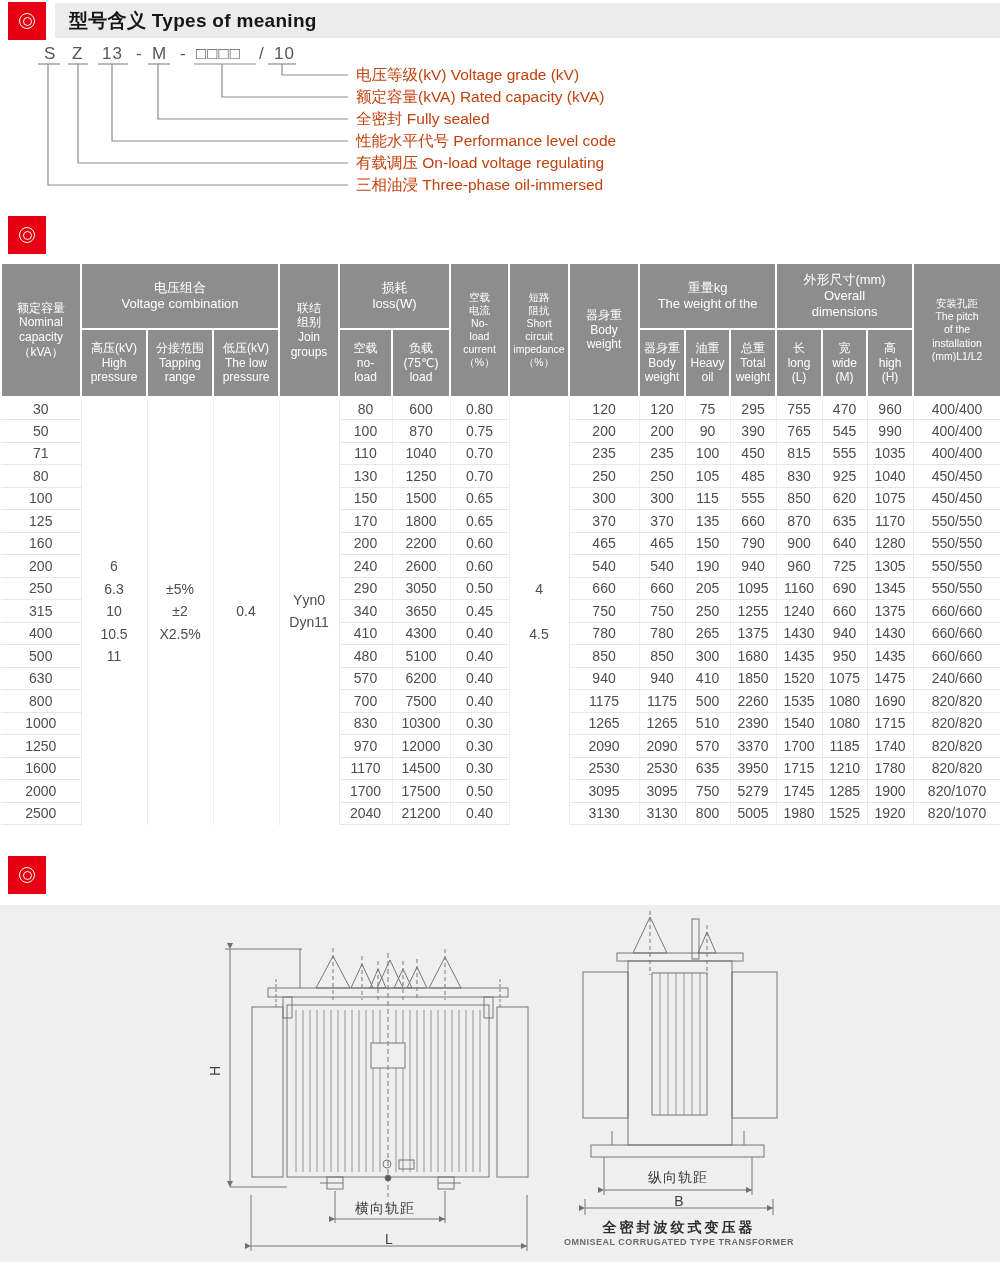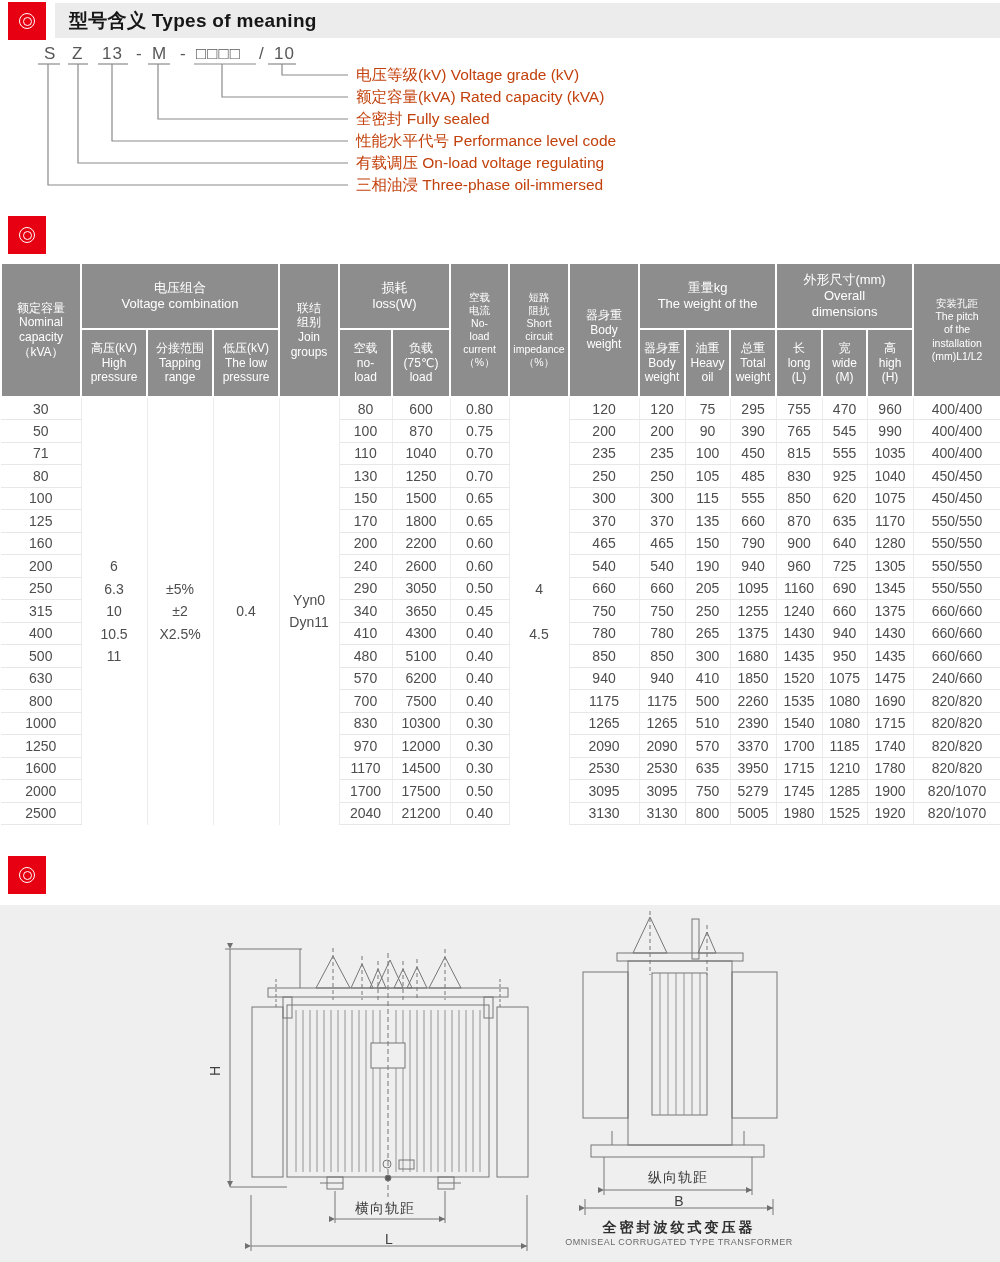--- a/index.html
+++ b/index.html
@@ -33,21 +33,21 @@
   .span-wrap { display:block; }
   .span-line { height:22.5px; line-height:22.5px; font-size:14px; color:#4d4d4d; }
 
   
   .panel { position:absolute; left:0; top:905px; width:1000px; height:357px; background:#efefef; }
   .panel svg { position:absolute; left:0; top:0; }
   .dwg-label { position:absolute; text-align:center; color:#3f3f3f; font-size:14px; letter-spacing:1px; }
   .dwg-label.dim { font-size:14px; letter-spacing:0; }
   .dwg-label.rot { transform:rotate(-90deg); }
   .caption-cn { position:absolute; text-align:center; font-size:14px; color:#2e2e2e; letter-spacing:3px; font-weight:bold; }
-  .caption-en { position:absolute; text-align:center; font-size:9px; color:#6a6a6a; letter-spacing:0.5px; }
+  .caption-en { position:absolute; text-align:center; font-size:9px; color:#6a6a6a; letter-spacing:0.5px;font-weight:bold; }
 </style>
 </head>
 <body>
 
 <div class="sec" style="top:0">
   <div class="sec-icon">
       <div class="ring">
         <div class="ring2"></div>
       </div>
     </div>

